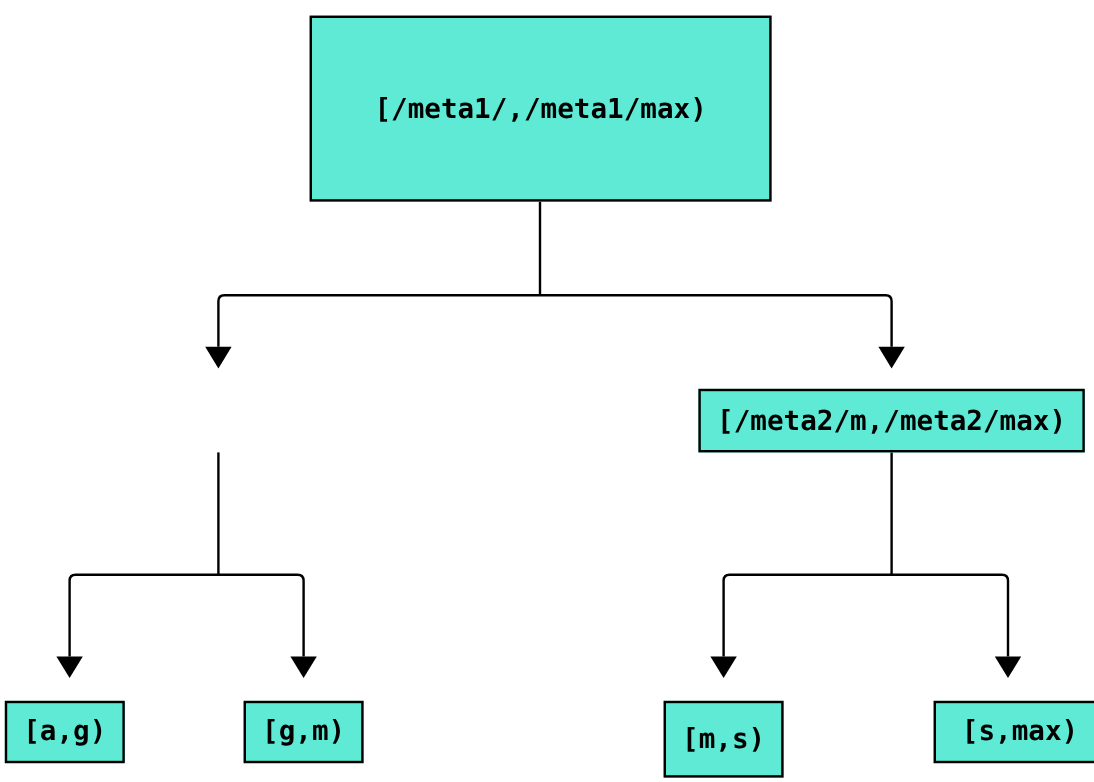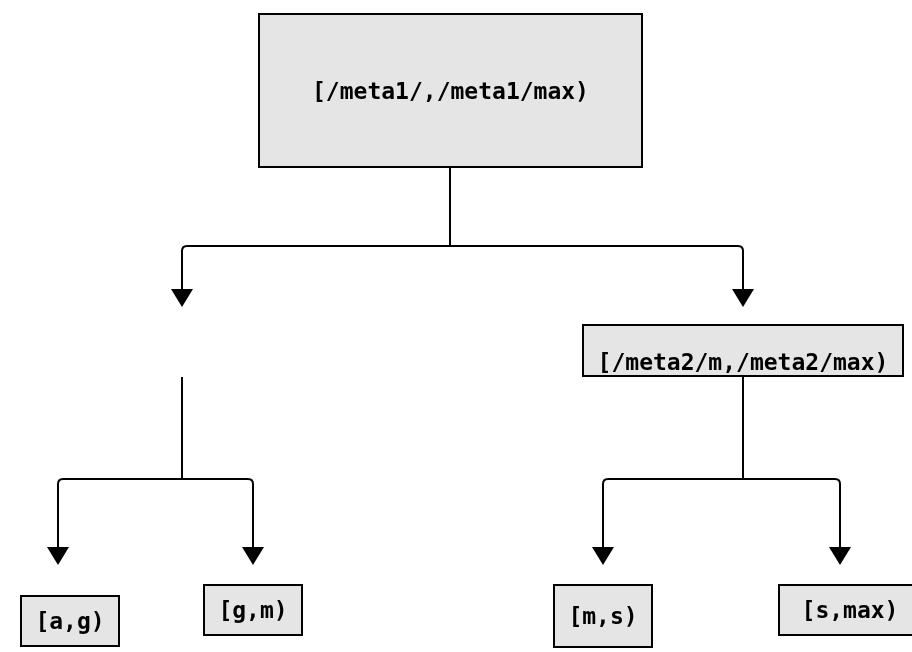--- a/index.html
+++ b/index.html
@@ -19,33 +19,33 @@
     position: absolute;
     left: 0;
     top: 0;
     width: 912px;
     height: 652px;
   }
   .node {
     position: absolute;
     box-sizing: border-box;
     border: 2px solid #000000;
-    background: #e5e5e5;
+    background: #5eead4;
     display: flex;
     align-items: center;
     justify-content: center;
     font-size: 23px;
     font-weight: bold;
     color: #000000;
     white-space: nowrap;
   }
   .node-root      { left: 258px; top: 13px;  width: 385px; height: 155px; }
   .node-meta2-low { left: 22px;  top: 324px; width: 321px; height: 53px; }
-  .node-meta2-high{ left: 582px; top: 324px; width: 322px; height: 53px; align-items: flex-end; }
-  .node-leaf-ag   { left: 20px;   top: 584px; width: 100px; height: 52px; margin-top: 11px; }
+  .node-meta2-high{ left: 582px; top: 324px; width: 322px; height: 53px; }
+  .node-leaf-ag   { left: 4px;   top: 584px; width: 100px; height: 52px; }
   .node-leaf-gm   { left: 203px; top: 584px; width: 100px; height: 52px; }
   .node-leaf-ms   { left: 553px; top: 584px; width: 100px; height: 64px; }
   .node-leaf-smax { left: 778px; top: 584px; width: 144px; height: 52px; }
   .edge-path {
     fill: none;
     stroke: #000000;
     stroke-width: 2px;
   }
   .arrowhead {
     fill: #000000;

